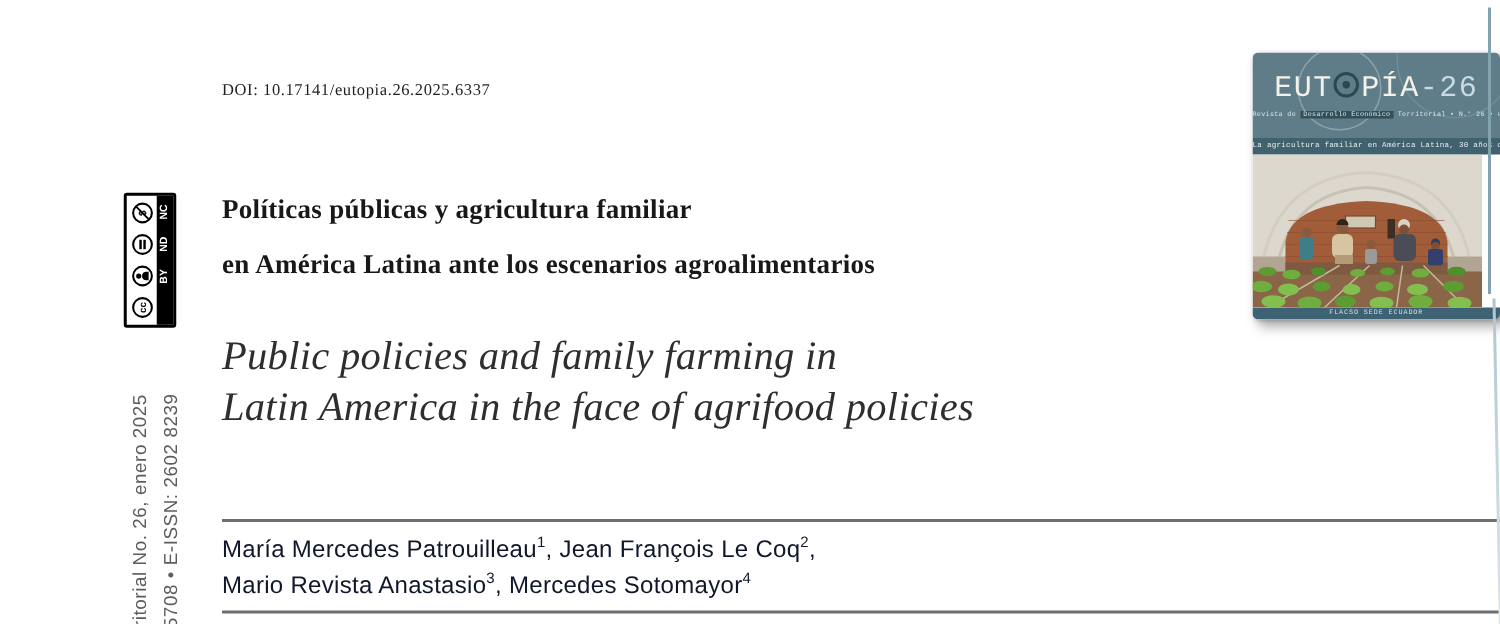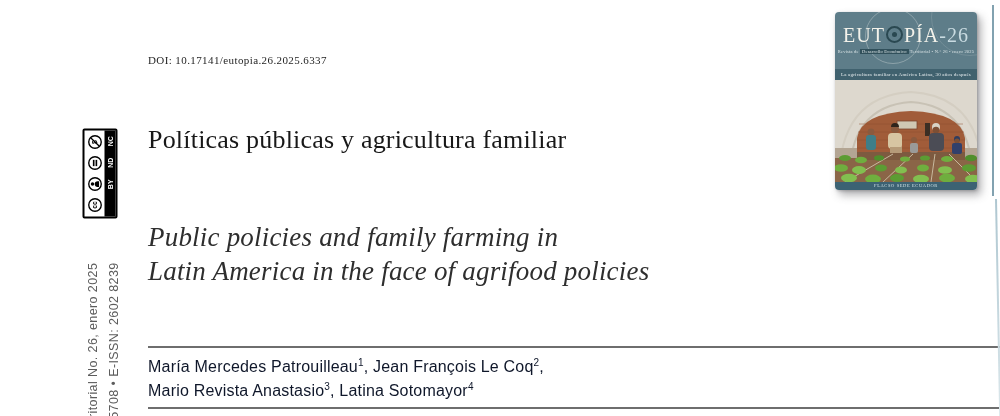--- a/index.html
+++ b/index.html
@@ -6,22 +6,22 @@
   body{
     width:1000px;height:416px;position:relative;overflow:hidden;
     background:#ffffff;font-family:"Liberation Serif",serif;
   }
   
   .doi{
     position:absolute;left:148px;top:54px;font-size:11px;color:#1f1f1f;
     letter-spacing:.4px;
   }
   .title{
-    position:absolute;left:148px;top:121px;font-size:26px;line-height:37px;
-    font-weight:normal;color:#181818;letter-spacing:.2px;
+    position:absolute;left:148px;top:121px;font-size:18px;line-height:37px;
+    font-weight:bold;color:#181818;letter-spacing:.2px;
   }
   .subtitle{
     position:absolute;left:148px;top:220px;font-size:27px;line-height:34px;
     font-style:italic;color:#2e2e2e;letter-spacing:.2px;
   }
   .rule{position:absolute;left:148px;right:0;height:2px;background:#6e6e6e;}
   .rule-top{top:346px;}
   .rule-bottom{top:407px;}
   .authors{
     position:absolute;left:148px;top:355px;
@@ -48,24 +48,24 @@
   .cc-icons{flex:1;display:flex;align-items:center;justify-content:space-around;padding:0 1px;}
   .cc-icons svg{width:15px;height:15px;display:block;}
   .cc-strip{
     height:11px;background:#000;display:flex;
     font-family:"Liberation Sans",sans-serif;font-size:7px;font-weight:bold;
     color:#fff;line-height:11px;
   }
   .cc-strip span{flex:1;text-align:center;}
   
   .cover{
-    position:absolute;left:835px;top:12px;width:142px;height:178px;
+    position:absolute;left:835px;top:35px;width:165px;height:178px;
     border-radius:4px;overflow:hidden;
     box-shadow:4px 5px 8px rgba(80,80,85,.45), 1px 1px 3px rgba(80,80,85,.35);
-    font-family:Liberation Serif, serif;
+    font-family:Liberation Mono, monospace;
   }
   .cover-header{position:relative;height:57px;background:#5e7d89;overflow:hidden;}
   .swirl{position:absolute;border-radius:50%;pointer-events:none;}
   .swirl-1{left:30px;top:-4px;width:54px;height:54px;border:1.5px solid rgba(240,244,240,.32);}
   .swirl-2{left:96px;top:-34px;width:76px;height:76px;border:1.5px solid rgba(240,244,240,.14);}
   .masthead{
     position:relative;margin-top:12px;text-align:center;color:#f3f2ea;
     font-size:20px;letter-spacing:1px;line-height:22px;font-weight:normal;
   }
   .masthead .o-icon{
@@ -99,32 +99,33 @@
     transform-origin:0 0;transform:rotate(-1.1deg);
   }
 </style>
 </head>
 <body>
 
 <div class="doi">DOI: 10.17141/eutopia.26.2025.6337</div>
 
 <div class="title">
   <div>Políticas públicas y agricultura familiar</div>
+  <div>en América Latina ante los escenarios agroalimentarios</div>
 </div>
 
 <div class="subtitle">
   <div>Public policies and family farming in</div>
   <div>Latin America in the face of agrifood policies</div>
 </div>
 
 <div class="rule rule-top"></div>
 
 <div class="authors">
   <div><span>María Mercedes Patrouilleau</span><sup>1</sup><span>, </span><span>Jean François Le Coq</span><sup>2</sup><span>,</span></div>
-  <div><span>Mario Revista Anastasio</span><sup>3</sup><span>, </span><span>Latina Sotomayor</span><sup>4</sup></div>
+  <div><span>Mario Revista Anastasio</span><sup>3</sup><span>, </span><span>Mercedes Sotomayor</span><sup>4</sup></div>
 </div>
 
 <div class="rule rule-bottom"></div>
 
 <div class="vtext vtext-1">erritorial No. 26, enero 2025</div>
 <div class="vtext vtext-2">0 5708 • E-ISSN: 2602 8239</div>
 
 <div class="cc-wrap">
   <div class="cc-badge">
     <div class="cc-icons">

